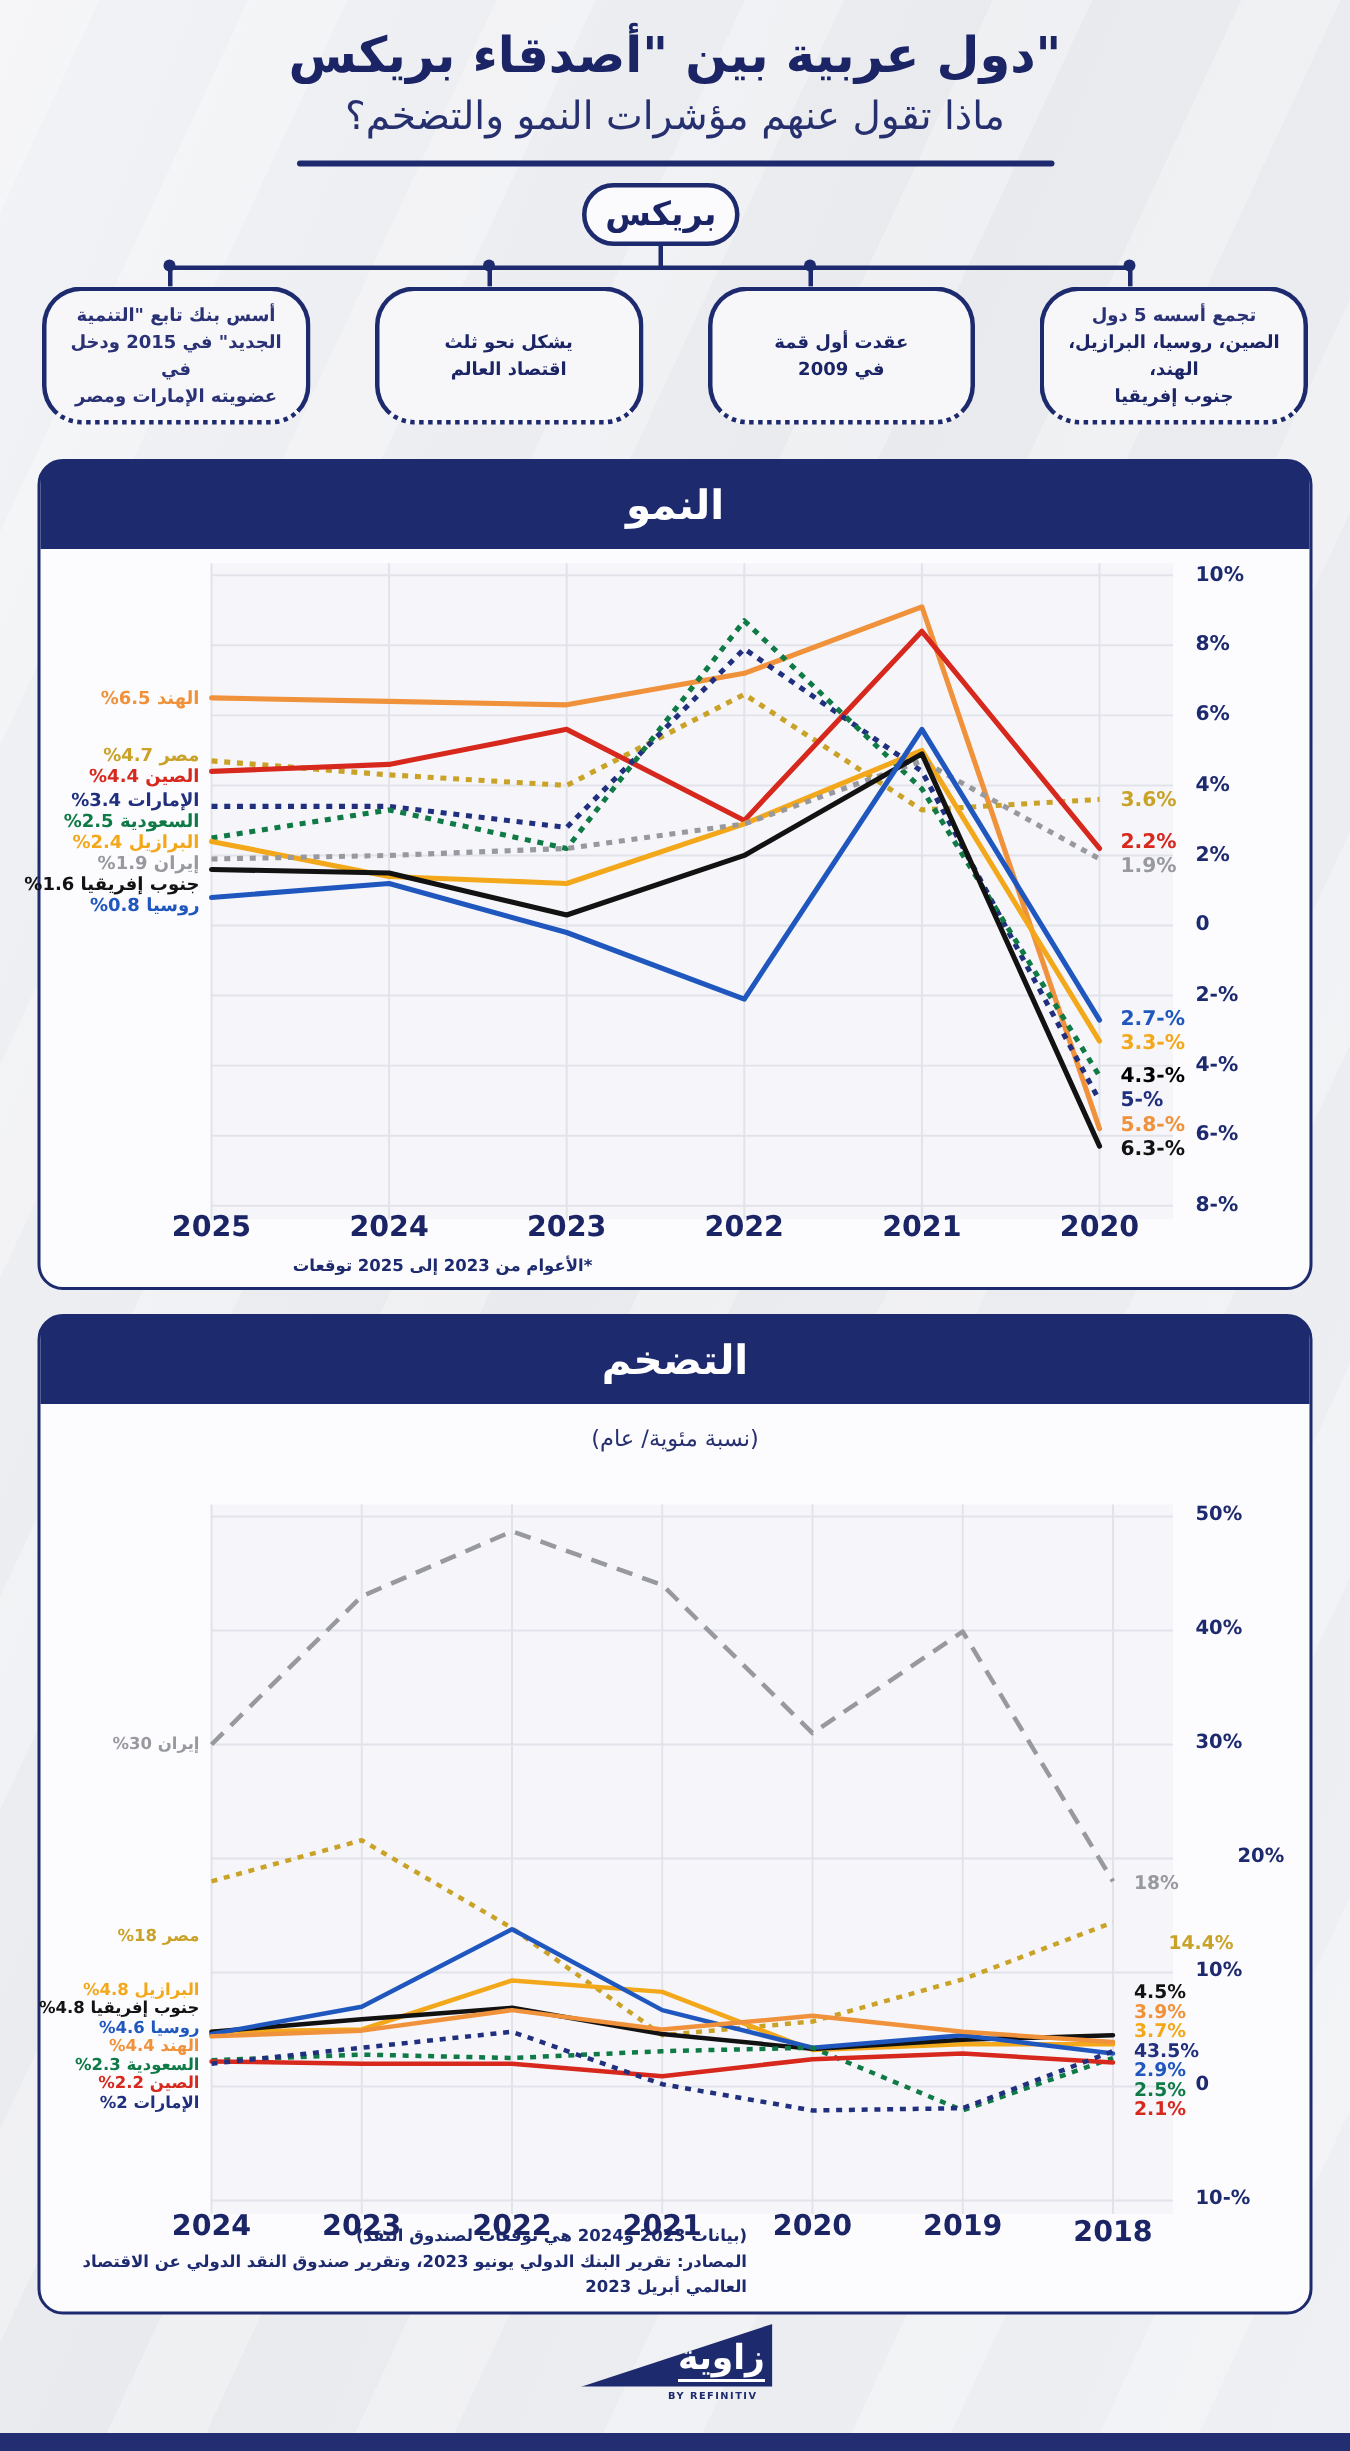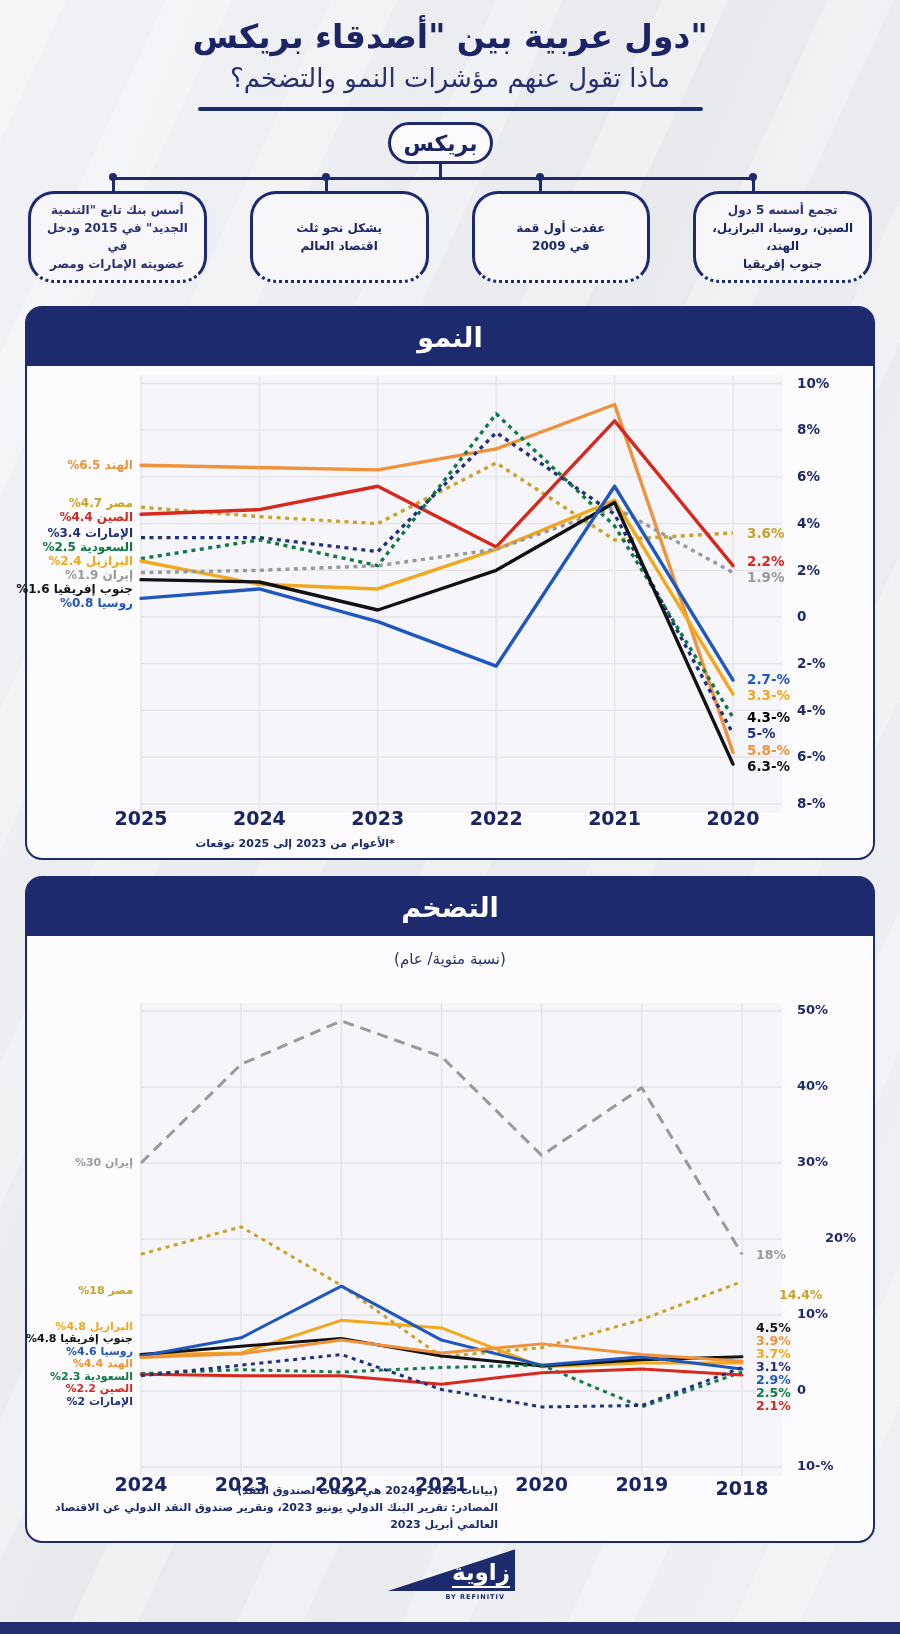--- a/index.html
+++ b/index.html
@@ -259,21 +259,21 @@
       <div class="slabel" dir="rtl" style="right: 741px; top: 390.374px; color: rgb(31, 87, 190); font-size: 11px; margin-left: 36px;">روسيا 4.6%</div>
       <div class="slabel" dir="rtl" style="right: 741px; top: 402.874px; color: rgb(240, 146, 59); font-size: 11px;">الهند 4.4%</div>
       <div class="slabel" dir="rtl" style="right: 741px; top: 415.374px; color: rgb(15, 122, 70); font-size: 11px;">السعودية 2.3%</div>
       <div class="slabel" dir="rtl" style="right: 741px; top: 427.874px; color: rgb(215, 40, 30); font-size: 11px;">الصين 2.2%</div>
       <div class="slabel" dir="rtl" style="right: 741px; top: 440.374px; color: rgb(32, 48, 126); font-size: 11px;">الإمارات 2%</div>
       <div class="slabel" dir="ltr" style="left: 727px; top: 293.05px; color: rgb(151, 153, 159); font-size: 12.5px;">18%</div>
       <div class="slabel" dir="ltr" style="left: 750px; top: 320.41px; color: rgb(201, 162, 39); font-size: 12.5px; margin-top: 12px;">14.4%</div>
       <div class="slabel" dir="ltr" style="left: 727px; top: 366.204px; color: rgb(18, 18, 18); font-size: 12.5px;">4.5%</div>
       <div class="slabel" dir="ltr" style="left: 727px; top: 379.204px; color: rgb(240, 146, 59); font-size: 12.5px;">3.9%</div>
       <div class="slabel" dir="ltr" style="left: 727px; top: 392.204px; color: rgb(243, 168, 27); font-size: 12.5px;">3.7%</div>
-      <div class="slabel" dir="ltr" style="left: 727px; top: 405.204px; color: rgb(32, 48, 126); font-size: 12.5px;">3.1%</div>
+      <div class="slabel" dir="ltr" style="left: 727px; top: 405.204px; color: rgb(32, 48, 126); font-size: 12.5px;">43.5%</div>
       <div class="slabel" dir="ltr" style="left: 727px; top: 418.204px; color: rgb(31, 87, 190); font-size: 12.5px;">2.9%</div>
       <div class="slabel" dir="ltr" style="left: 727px; top: 431.204px; color: rgb(15, 122, 70); font-size: 12.5px;">2.5%</div>
       <div class="slabel" dir="ltr" style="left: 727px; top: 444.204px; color: rgb(215, 40, 30); font-size: 12.5px;">2.1%</div>
     </div>
   <div class="fn rightal">
     <div>(بيانات 2023 و2024 هي توقعات لصندوق النقد)</div>
     <div>المصادر: تقرير البنك الدولي يونيو 2023، وتقرير  صندوق النقد الدولي عن الاقتصاد العالمي أبريل 2023</div>
   </div>
 </div>
 

